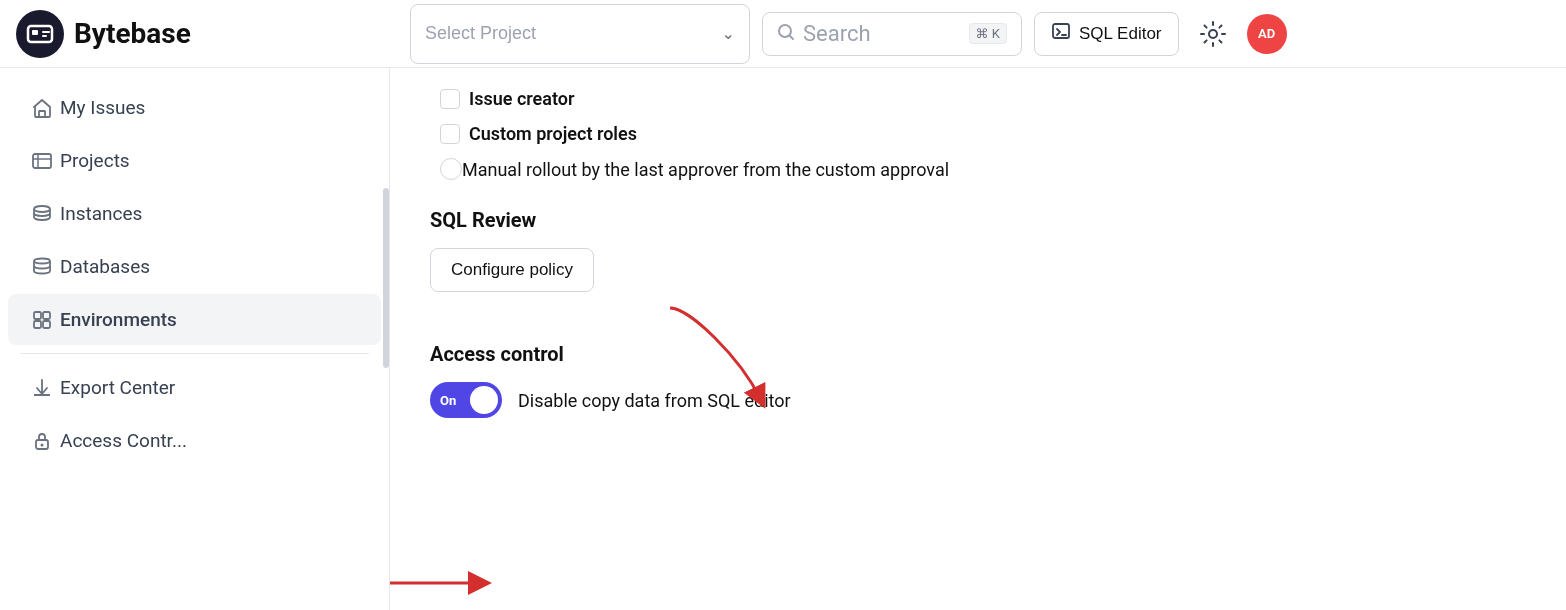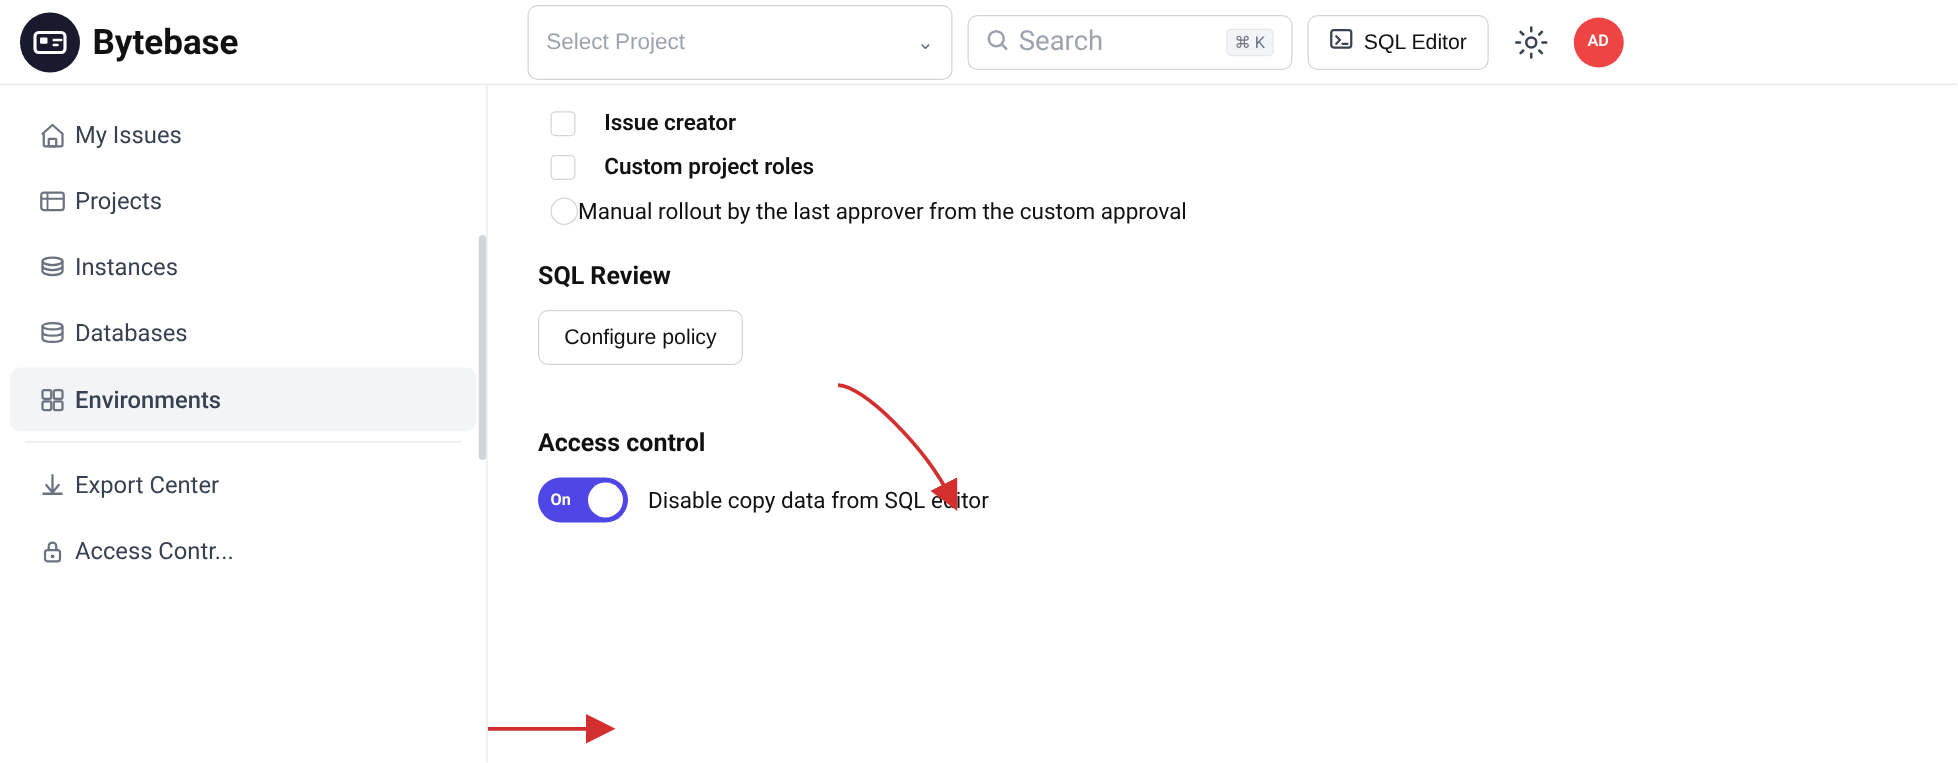--- a/index.html
+++ b/index.html
@@ -13,21 +13,21 @@
       overflow: hidden;
     }
 
     
     .header {
       display: flex;
       align-items: center;
       height: 68px;
       border-bottom: 1px solid #e5e7eb;
       padding: 0 16px;
-      gap: 16px;
+      gap: 4px;
       flex-shrink: 0;
     }
 
     .logo-area {
       display: flex;
       align-items: center;
       gap: 10px;
       width: 390px;
       flex-shrink: 0;
     }
@@ -220,21 +220,21 @@
       position: relative;
     }
 
     .content-section {
       margin-bottom: 28px;
     }
 
     .checkbox-row {
       display: flex;
       align-items: center;
-      gap: 23px;
+      gap: 9px;
       margin-bottom: 14px;
       padding-left: 10px;
     }
 
     .checkbox {
       width: 20px;
       height: 20px;
       border: 1.5px solid #d1d5db;
       border-radius: 4px;
       background: white;

